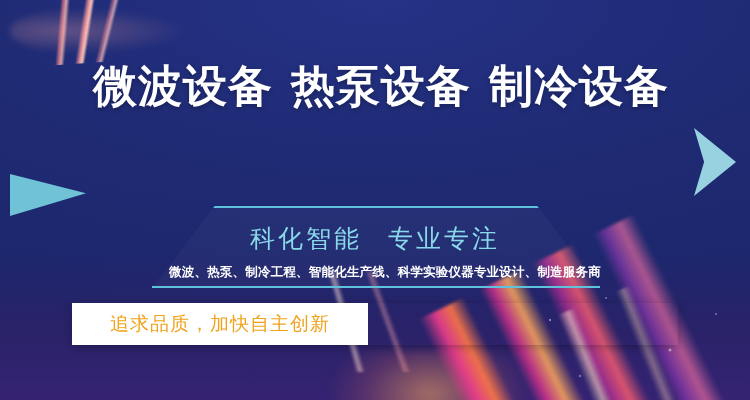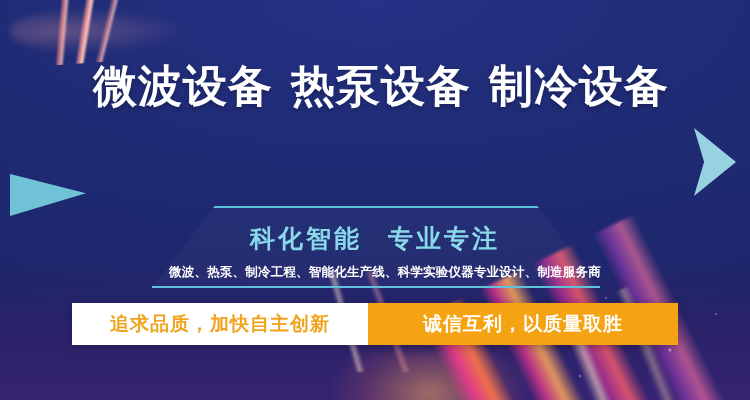--- a/index.html
+++ b/index.html
@@ -125,21 +125,21 @@
   }
   .trap-underline{
     position:absolute;left:152px;top:286px;width:448px;height:2px;
     background:#5ec2dd;
   }
   .slogan-cn{
     position:absolute;left:0;right:0;top:222px;
     text-align:center;
     color:#8ad9ea;
     font-size:25px;
-    font-weight:bold;
+    font-weight:normal;
     letter-spacing:3px;
     white-space:nowrap;
   }
   .slogan-cn .sp{display:inline-block;width:26px;}
   .subline{
     position:absolute;left:0;right:0;top:264px;
     text-align:center;
     color:#ffffff;
     font-size:12.5px;
     font-weight:bold;
@@ -148,21 +148,21 @@
     margin-left:20px;
   }
   
   .bars{
     position:absolute;left:72px;top:303px;width:606px;height:42px;
     display:flex;
     box-shadow:0 2px 8px rgba(0,0,0,.25);
   }
   .bar{
     display:flex;align-items:center;justify-content:center;
-    font-size:19px;font-weight:bold;letter-spacing:1px;
+    font-size:19px;font-weight:normal;letter-spacing:1px;
     white-space:nowrap;
   }
   .bar-white{
     width:296px;background:#ffffff;color:#f0a31c;
   }
   .bar-orange{
     width:310px;background:#f5a312;color:#ffffff;
   }
 </style>
 </head>
@@ -189,16 +189,15 @@
 
   <div class="trapezoid"></div>
   <div class="trap-underline"></div>
 
   <div class="slogan-cn"><span>科化智能</span><span class="sp"></span><span>专业专注</span></div>
 
   <div class="subline">微波、热泵、制冷工程、智能化生产线、科学实验仪器专业设计、制造服务商</div>
 
   <div class="bars">
     <div class="bar bar-white">追求品质，加快自主创新</div>
-    <div class="bar bar-orange">诚信互利，以质量取胜</div>
   </div>
 
 </div>
 
 </body></html>

